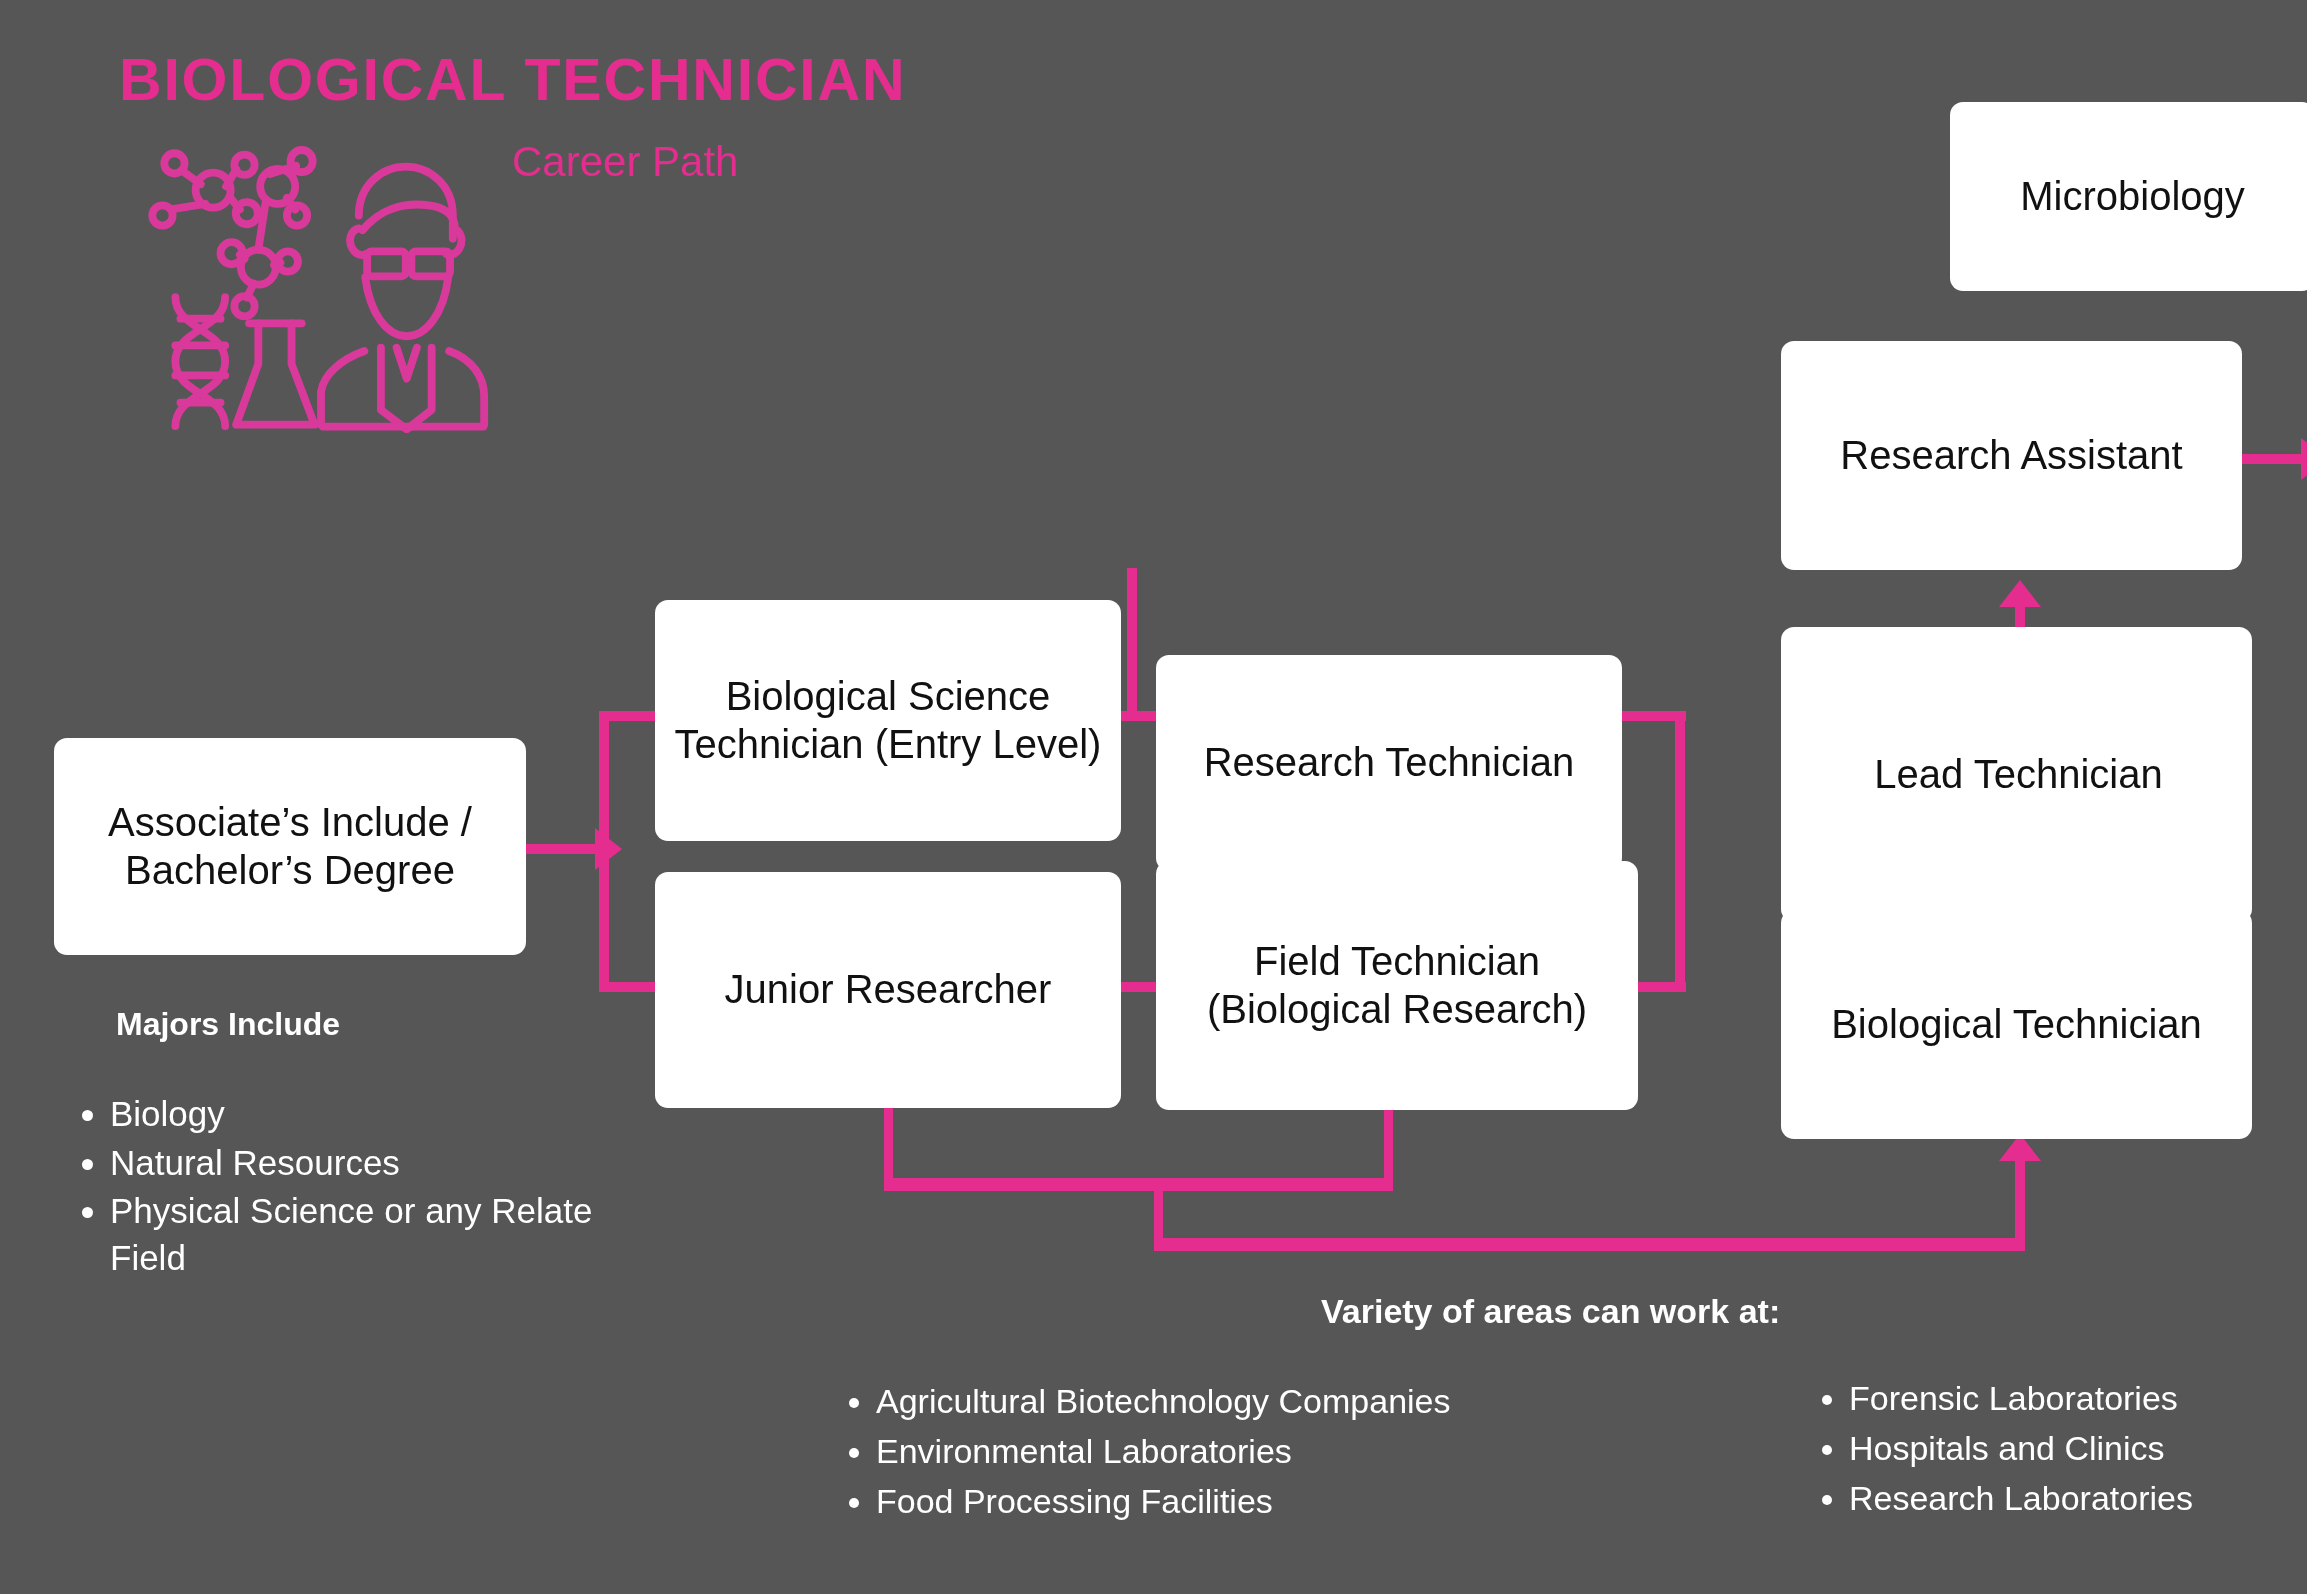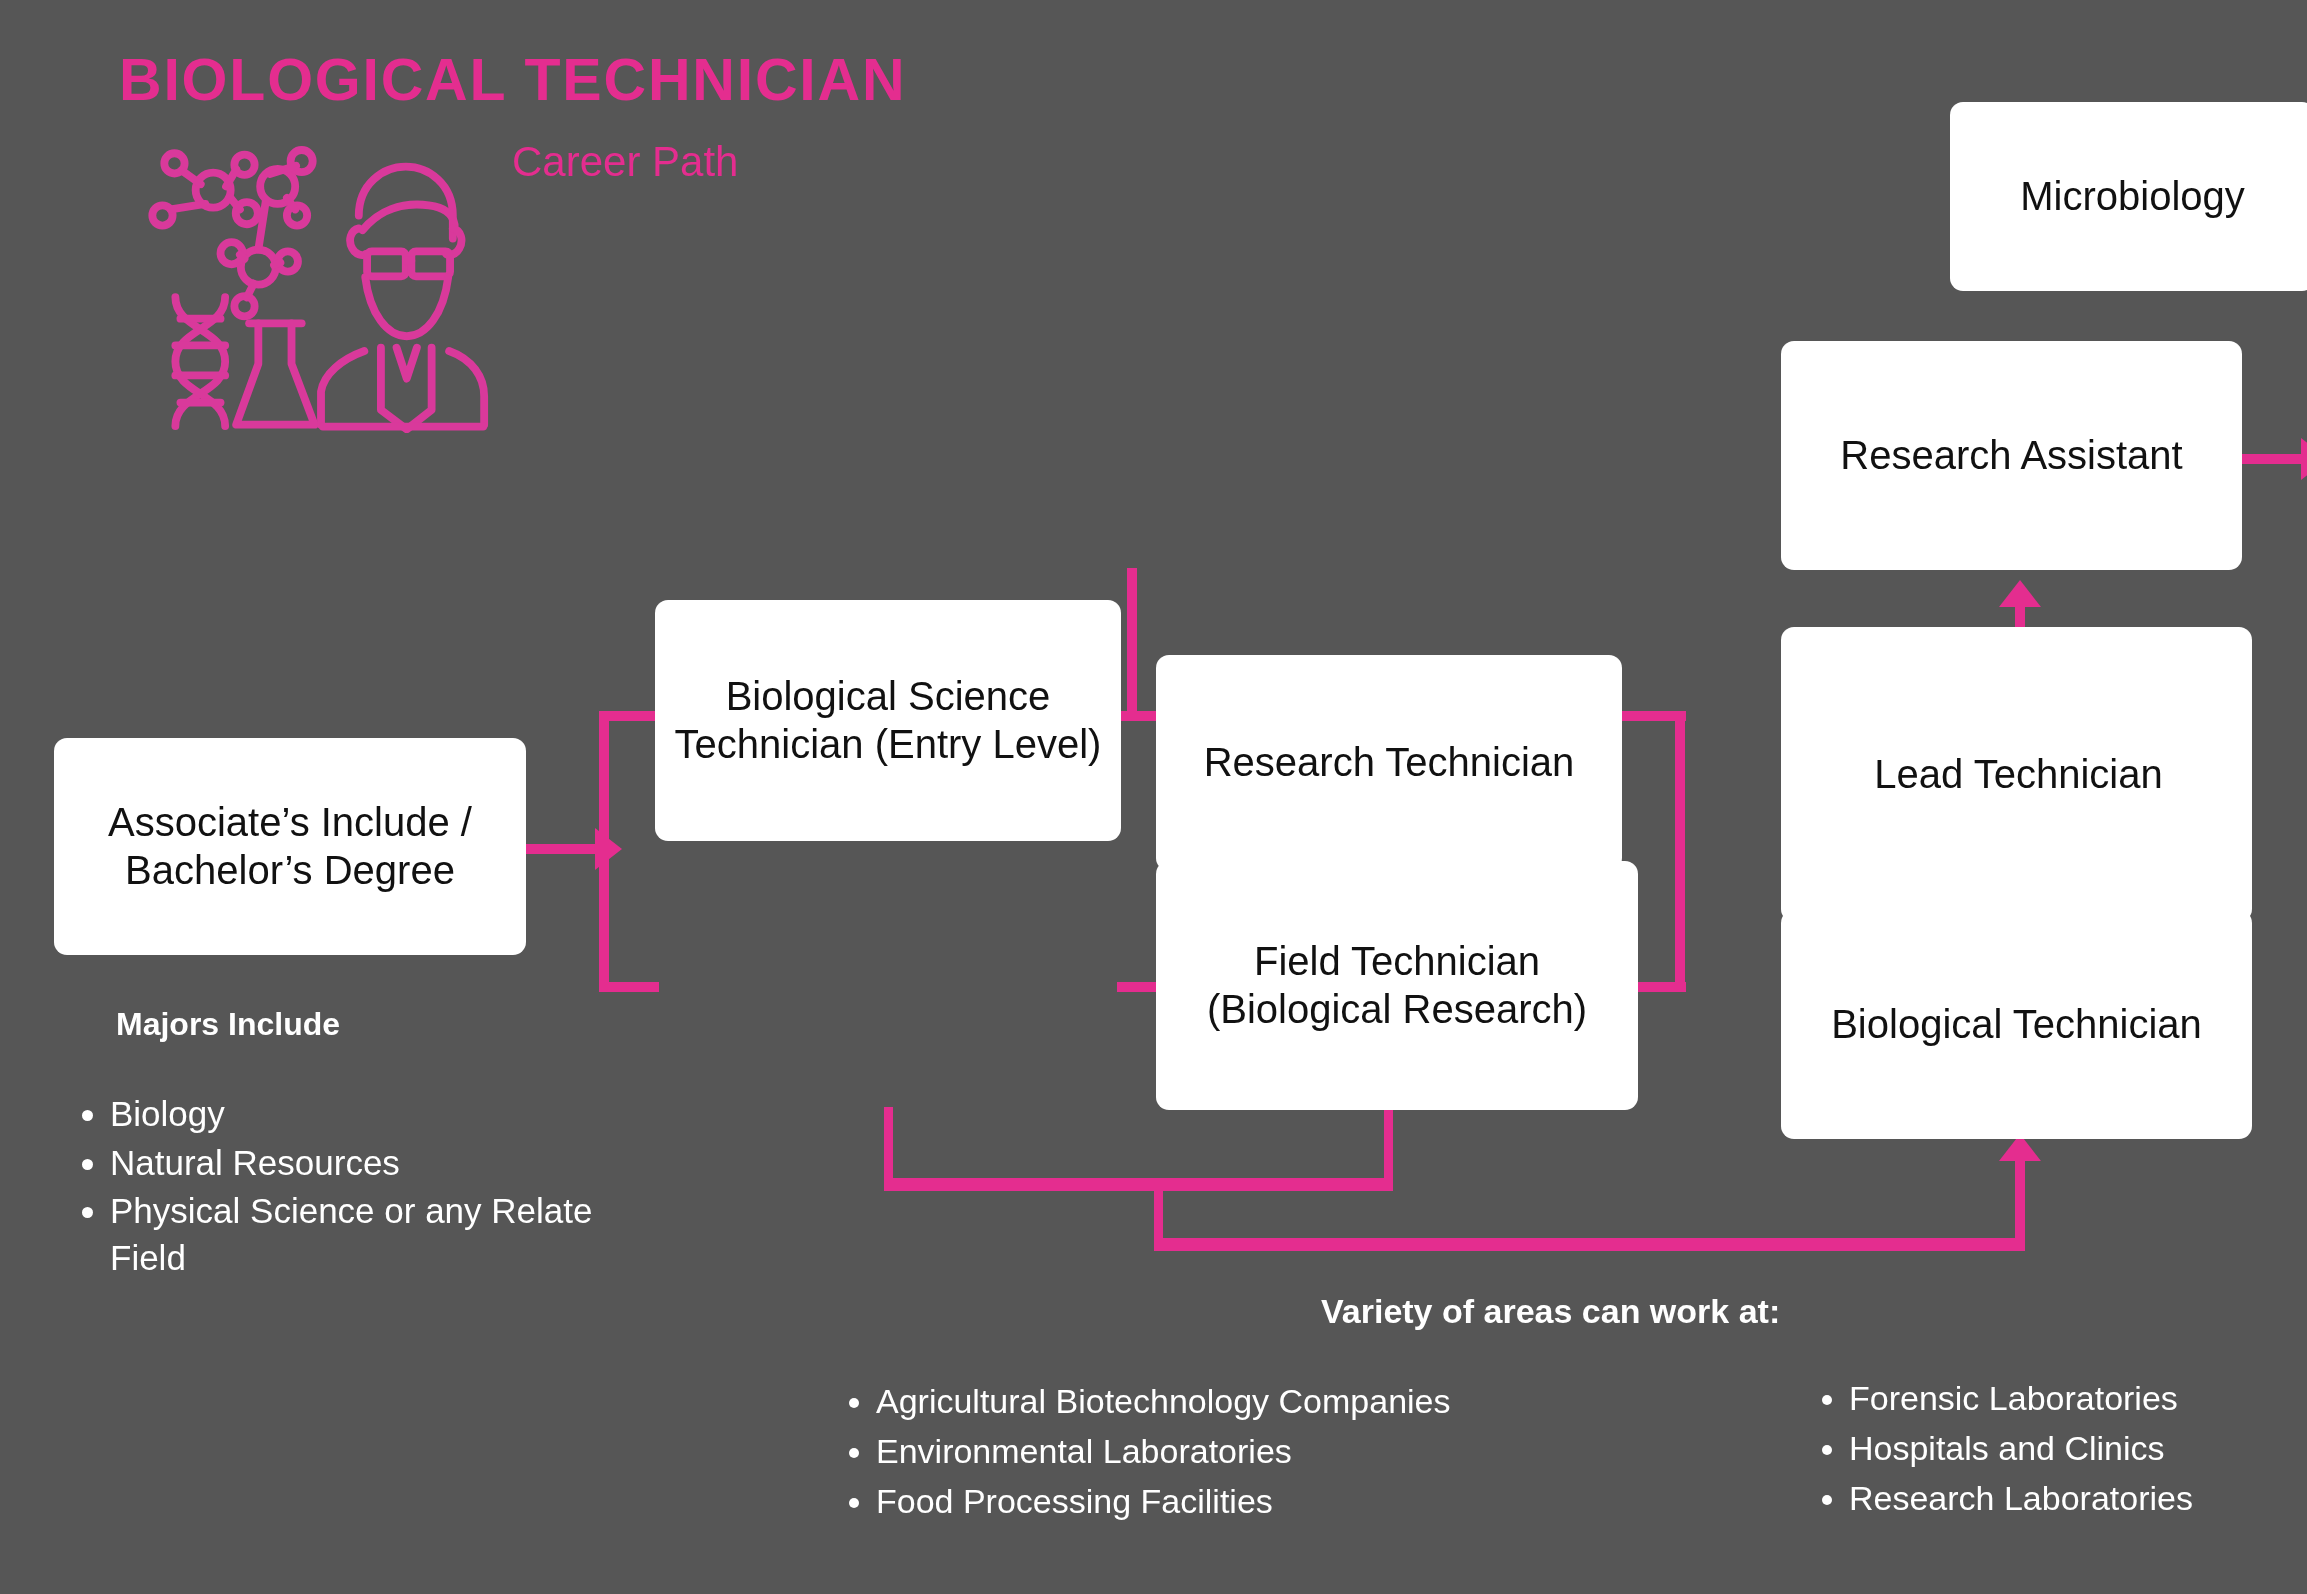--- a/index.html
+++ b/index.html
@@ -143,20 +143,23 @@
 
 
   <div class="node" style="left:655px;top:600px;width:466px;height:241px;">
     <span>Biological Science Technician (Entry Level)</span>
   </div>
 
   <div class="node" style="left:1156px;top:613px;width:466px;height:216px;margin-top:42px;">
     <span>Research Technician</span>
   </div>
 
+  <div class="node" style="left:655px;top:872px;width:466px;height:236px;">
+    <span>Junior Researcher</span>
+  </div>
 
   <div class="node" style="left:1156px;top:861px;width:482px;height:249px;">
     <span>Field Technician (Biological Research)</span>
   </div>
 
   <div class="node" style="left:1781px;top:341px;width:461px;height:229px;align-items:center;">
     <span>Research Assistant</span>
   </div>
 
   <div class="node" style="left:1781px;top:627px;width:471px;height:295px;padding-left:16px;">

